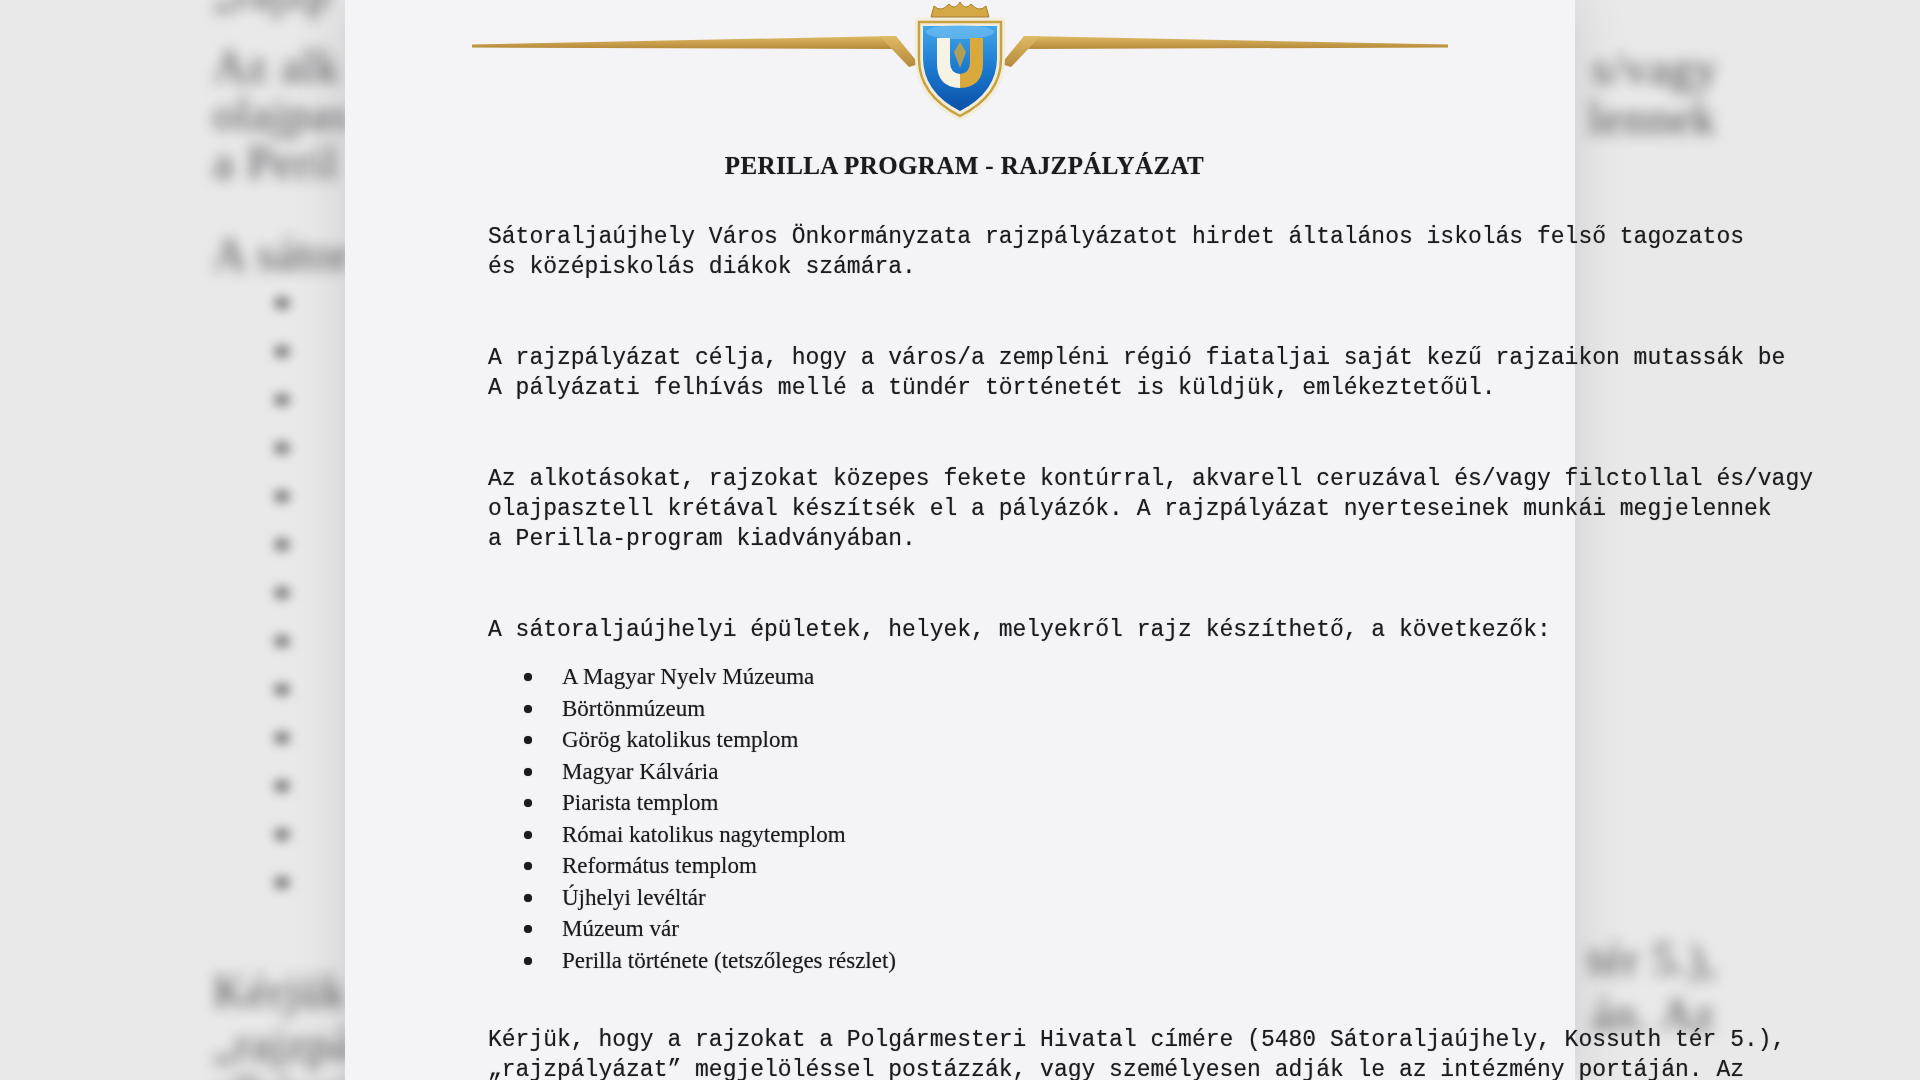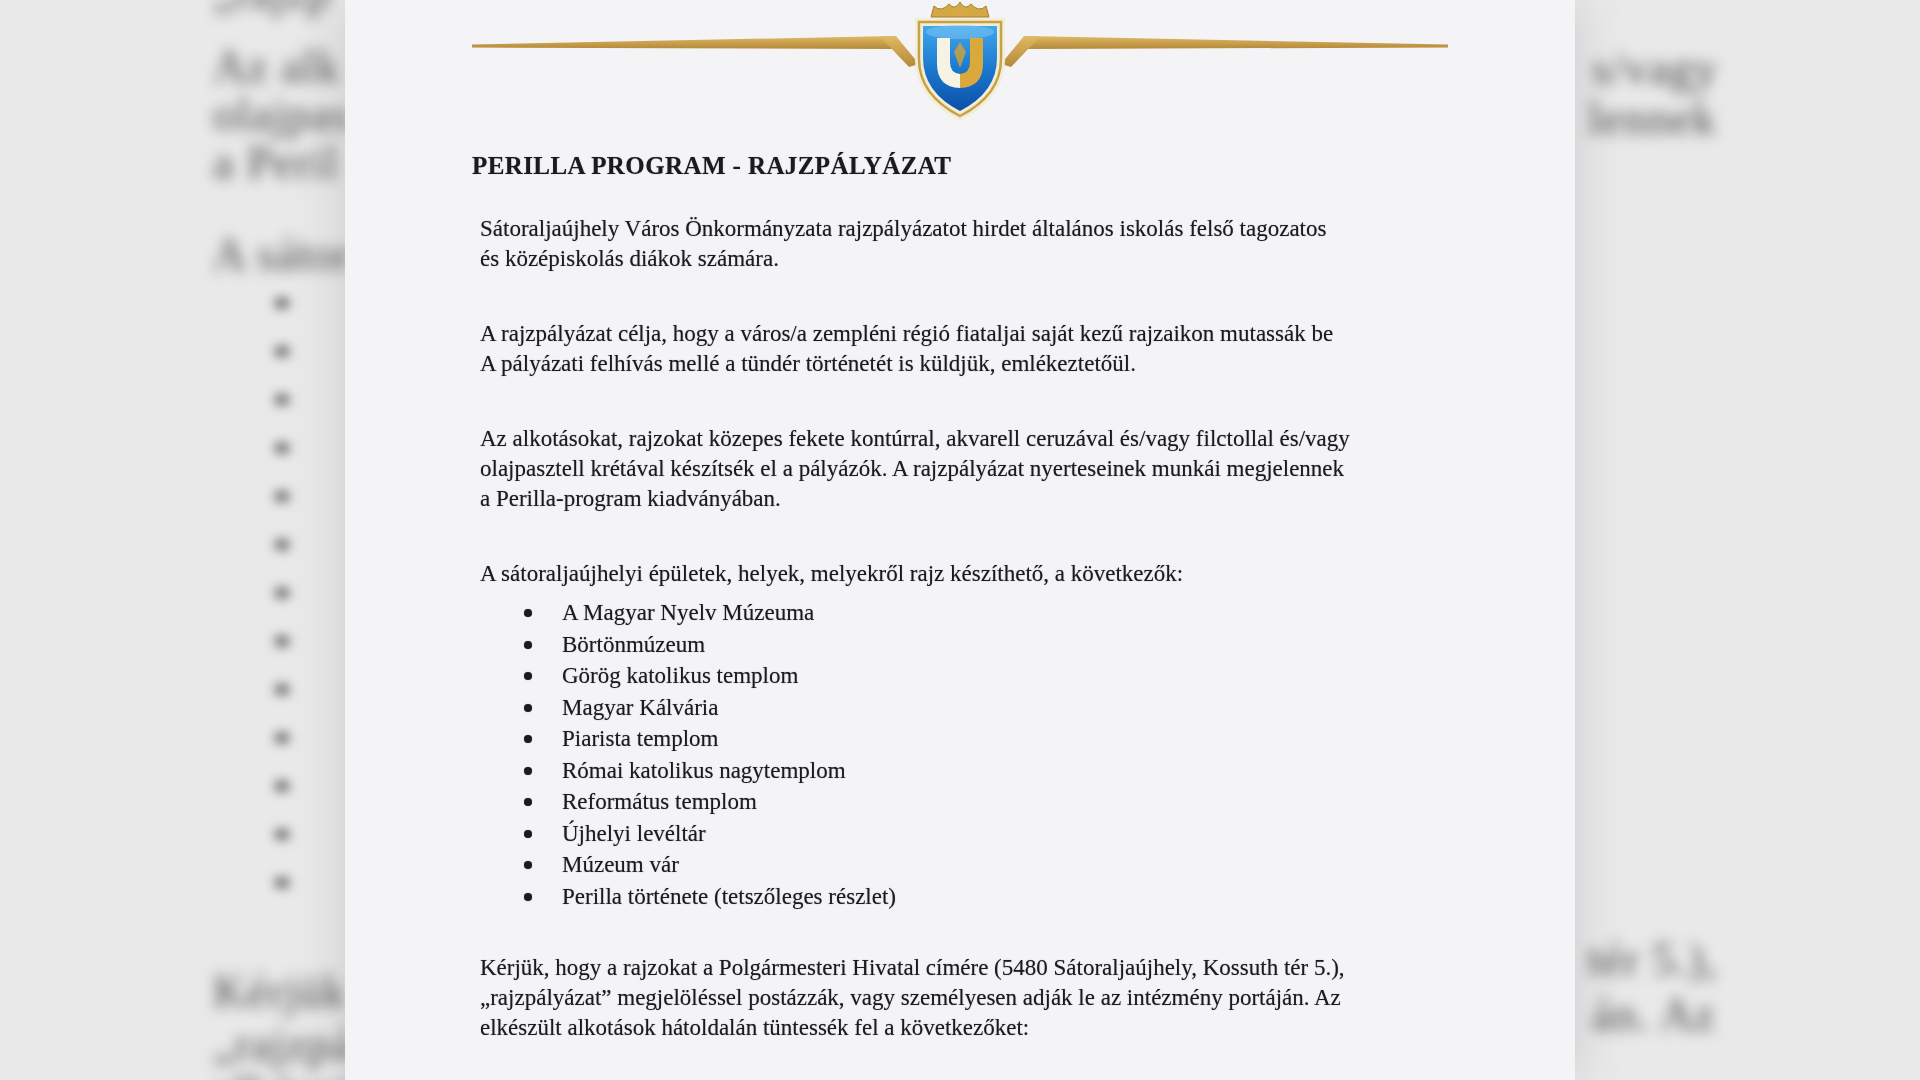--- a/index.html
+++ b/index.html
@@ -16,22 +16,22 @@
       background-image:radial-gradient(ellipse 11px 7px at 50% 50%, #2e2e2e 55%, rgba(46,46,46,0) 72%);
       background-size:60px 48.3px;background-repeat:repeat-y;}
 
   
   .page{position:absolute;left:345px;top:0;width:1230px;height:1080px;z-index:2;
         background:#f4f3f5;box-shadow:0 0 46px rgba(70,70,80,.18);}
   .crest{position:absolute;left:115px;top:0;width:1000px;height:132px;}
   .page-text{position:absolute;left:127px;top:0;width:985px;color:#1b1b1d;
              text-shadow:0 0 1px rgba(55,55,60,.55);}
   .doc-title{margin:152px 0 0 0;font-size:25px;font-weight:bold;letter-spacing:.4px;
-             text-align:left;white-space:nowrap;}
-  .para{margin:8px;font-size:23px;line-height:30px;}
+             text-align:center;white-space:nowrap;}
+  .para{margin:16px;font-size:23px;line-height:30px;font-family:Liberation Mono, monospace;}
   .ln{white-space:nowrap;}
   .sp{height:29px;}
   .sp2{height:33px;}
   .loc-list{margin:4px 0 0 0;padding:0;list-style:none;font-size:23px;line-height:31.5px;}
   .loc-list li{position:relative;padding-left:90px;white-space:nowrap;}
   .loc-list li::before{content:"";position:absolute;left:52px;top:12px;width:8px;height:8px;
                        border-radius:50%;background:#1b1b1d;box-shadow:0 0 1px rgba(55,55,60,.6);}
 </style>
 </head>
 <body>

